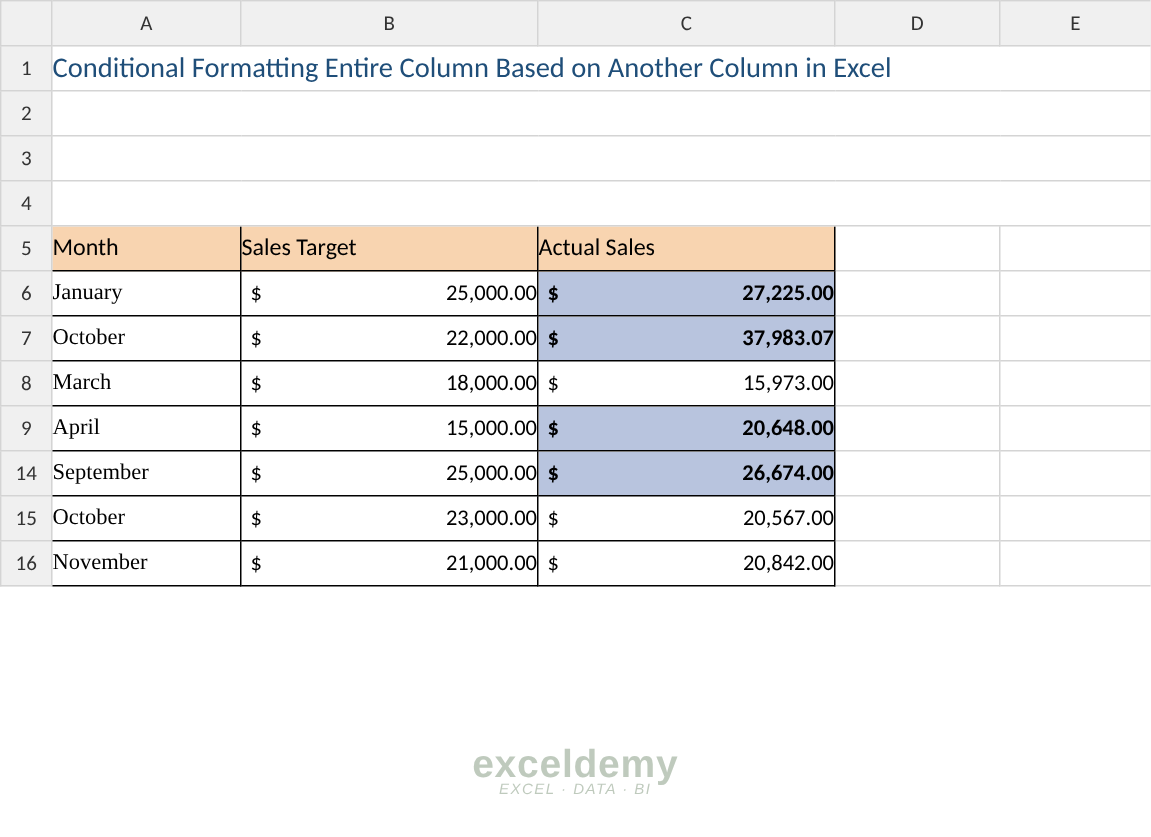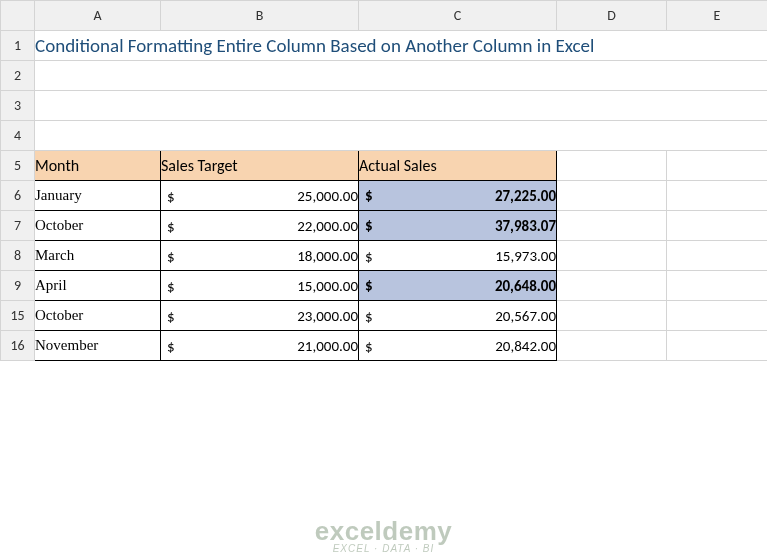--- a/index.html
+++ b/index.html
@@ -65,21 +65,21 @@
     position: absolute;
     left: 6px;
   }
   .hl {
     background: #b8c4de !important;
     font-weight: bold;
   }
   .watermark {
     position: absolute;
     left: 50%;
-    bottom: 4px;
+    bottom: 26px;
     transform: translateX(-50%);
     text-align: center;
     opacity: 0.35;
     pointer-events: none;
     font-family: Arial, sans-serif;
   }
   .watermark .wm-main {
     font-size: 26px;
     font-weight: bold;
     color: #4a6a45;
@@ -166,20 +166,28 @@
       </tr>
       <tr>
         <th class="row-hdr">9</th>
         <td class="data-cell month">April</td>
         <td class="data-cell money"><span class="cur">$</span><span>15,000.00</span></td>
         <td class="data-cell money hl"><span class="cur">$</span><span>20,648.00</span></td>
         <td></td>
         <td></td>
       </tr>
       <tr>
+        <th class="row-hdr">14</th>
+        <td class="data-cell month">September</td>
+        <td class="data-cell money"><span class="cur">$</span><span>25,000.00</span></td>
+        <td class="data-cell money hl"><span class="cur">$</span><span>26,674.00</span></td>
+        <td></td>
+        <td></td>
+      </tr>
+      <tr>
         <th class="row-hdr">15</th>
         <td class="data-cell month">October</td>
         <td class="data-cell money"><span class="cur">$</span><span>23,000.00</span></td>
         <td class="data-cell money"><span class="cur">$</span><span>20,567.00</span></td>
         <td></td>
         <td></td>
       </tr>
       <tr>
         <th class="row-hdr">16</th>
         <td class="data-cell month">November</td>

